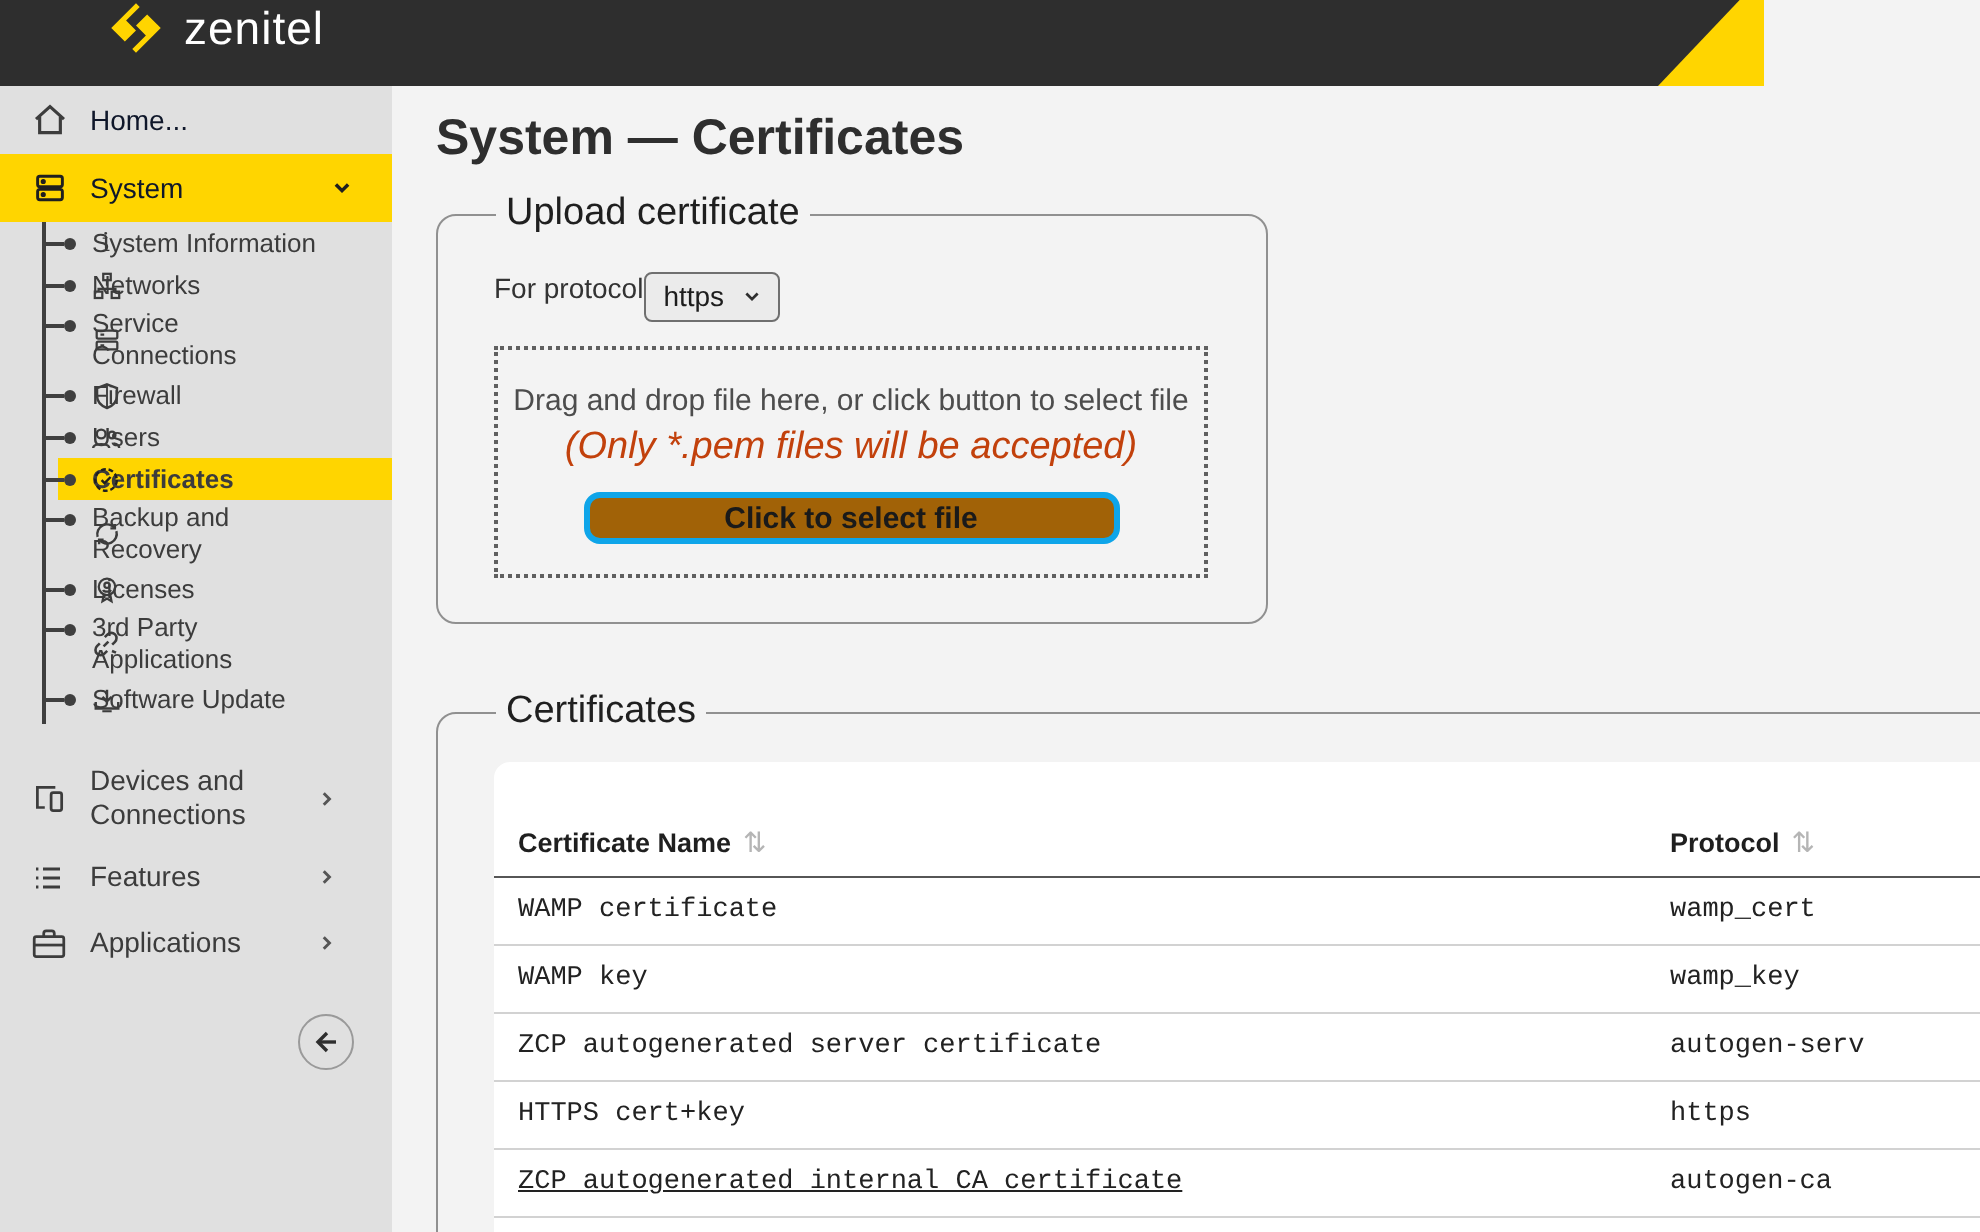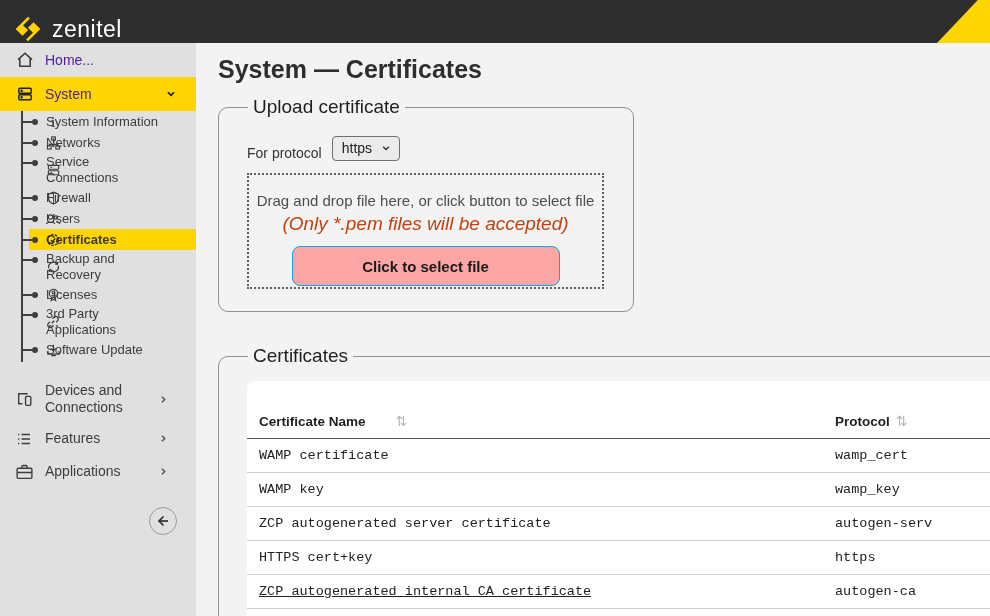--- a/index.html
+++ b/index.html
@@ -1,29 +1,29 @@
 <!DOCTYPE html>
 <html><head>
 <meta charset="utf-8">
 <style>
   * { margin:0; padding:0; box-sizing:border-box; }
   html,body { width:990px; height:616px; overflow:hidden; font-family:"Liberation Sans", sans-serif; background:#f3f3f3; }
   .app { position:relative; width:990px; height:616px; }
 
   
-  .topbar { position:absolute; top:0; left:0; width:990px; height:43px; background:#2e2e2e; display:flex; align-items:flex-end; z-index:5; }
+  .topbar { position:absolute; top:0; left:0; width:882px; height:43px; background:#2e2e2e; display:flex; align-items:flex-start; z-index:5;padding-left:40px; }
   .brand { display:flex; align-items:center; gap:10px; padding-left:14px; cursor:pointer; }
   .brand-text { color:#ffffff; font-size:23px; font-weight:500; letter-spacing:.5px; }
   .corner { position:absolute; right:0; top:0; width:53px; height:43px; background:#ffd500;
             clip-path:polygon(77% 0, 100% 0, 100% 100%, 0 100%); }
 
   
   .sidebar { position:absolute; top:43px; left:0; width:196px; height:573px; background:#e0e0e0; color:#3c3c3c; }
   .side-row { display:flex; align-items:center; height:34px; padding-left:16px; font-size:14px; gap:11px; cursor:pointer; }
-  .side-row .lbl { color:#4c1d95;text-align:right; }
+  .side-row .lbl { color:#0f172a;text-align:right; }
   .side-row.active { background:#ffd500; }
   .side-row .chev { margin-left:auto; margin-right:18px; display:flex; }
 
   .tree { position:relative; }
   .tree-line { position:absolute; left:21px; top:0; width:2px; height:251px; background:#3f3f3f; }
   .tree-row { position:relative; display:flex; align-items:center; min-height:21px; padding:1px 6px 1px 46px; font-size:13px; cursor:pointer; }
   .tree-row::before { content:""; position:absolute; left:22px; top:calc(50% - 1px); width:10px; height:2px; background:#3f3f3f; }
   .tree-row::after  { content:""; position:absolute; left:32px; top:calc(50% - 3px); width:6px; height:6px; border-radius:50%; background:#3f3f3f; }
   .tree-row.two::before { top:9px; }
   .tree-row.two::after  { top:7px; }
@@ -40,33 +40,33 @@
   .collapse-btn { position:absolute; left:149px; top:464px; width:28px; height:28px; border-radius:50%; border:1px solid #9a9a9a; background:transparent; display:flex; align-items:center; justify-content:center; cursor:pointer; }
 
   
   .main { position:absolute; top:43px; left:196px; width:794px; height:573px; background:#f3f3f3; overflow:hidden; padding:10px 0 0 22px; }
   h1.page-title { font-size:25px; font-weight:700; color:#2e2e2e; line-height:32px; }
 
   fieldset { border:1px solid #909090; border-radius:10px; background:transparent; }
   legend { font-size:19px; color:#1f1f1f; padding:0 5px; margin-left:1px; }
 
   .fs-upload { width:416px; margin-top:11px; padding:12px 20px 22px 28px; }
-  .proto-row { display:flex; align-items:flex-end; gap:10px; margin-top:6px; font-size:14px; color:#333; }
+  .proto-row { display:flex; align-items:flex-start; margin-top:6px; font-size:14px; color:#333; }
   .select { display:inline-flex; align-items:center; gap:9px; background:#ebebeb; border:1px solid #6f6f6f; border-radius:4px; padding:3px 8px 4px 9px; font-size:14px; color:#1d1d1d; cursor:pointer; }
   .dropzone { width:357px; height:116px; margin-top:12px; border:2px dotted #5f5f5f; text-align:center; cursor:pointer; }
   .dz-line1 { margin-top:17px; font-size:15px; color:#4d4d4d; }
   .dz-line2 { margin-top:4px; font-size:19px; font-style:italic; color:#c2410c; }
-  .dz-btn { margin-top:11px; width:268px; height:40px; background:#fca5a5; border:1px solid #0ea5e9; border-radius:8px; font-family:"Liberation Sans",sans-serif; font-size:15px; font-weight:700; color:#1a1a1a; cursor:pointer; }
+  .dz-btn { margin-top:11px; width:268px; height:26px; background:#a16207; border:3px solid #0ea5e9; border-radius:8px; font-family:"Liberation Sans",sans-serif; font-size:15px; font-weight:700; color:#1a1a1a; cursor:pointer; }
 
   .fs-certs { width:1000px; margin-top:33px; padding:0 0 0 28px; height:400px; border-radius:10px; }
   .table-card { background:#ffffff; border-radius:8px; margin-top:14px; width:860px; min-height:300px; overflow:hidden; }
   .thead { display:flex; align-items:flex-end; height:58px; padding-bottom:9px; border-bottom:1px solid #565656; }
   .th { font-size:13.5px; font-weight:700; color:#1f1f1f; display:flex; align-items:center; cursor:pointer; }
   .sort { color:#b5b5b5; font-size:14px; margin-left:6px; font-weight:400; }
-  .col-name { width:588px; padding-left:12px;gap:24px; }
+  .col-name { width:588px; padding-left:12px; }
   .col-proto { flex:1; }
   .trow { display:flex; align-items:center; height:34px; border-bottom:1px solid #d2d2d2; font-size:13.5px; color:#222; cursor:pointer; }
   .trow .cell { overflow:hidden; white-space:nowrap;font-family:Liberation Mono, monospace; }
   .u { text-decoration:underline; }
 
   svg { display:block; }
 </style>
 </head>
 <body>
 

